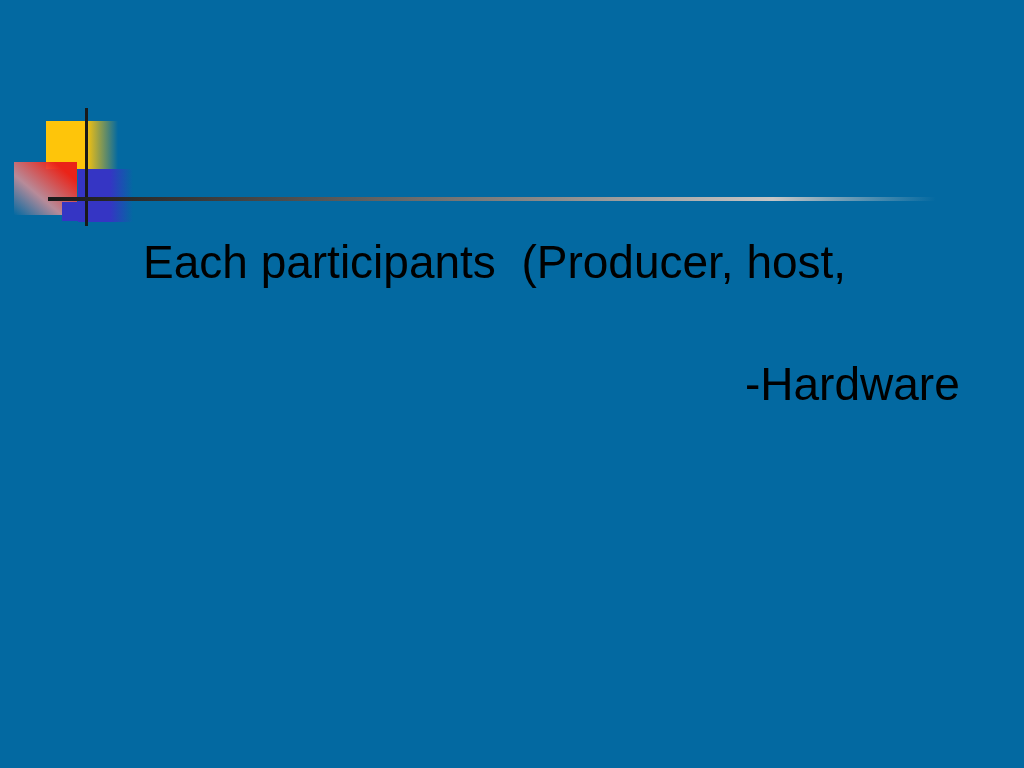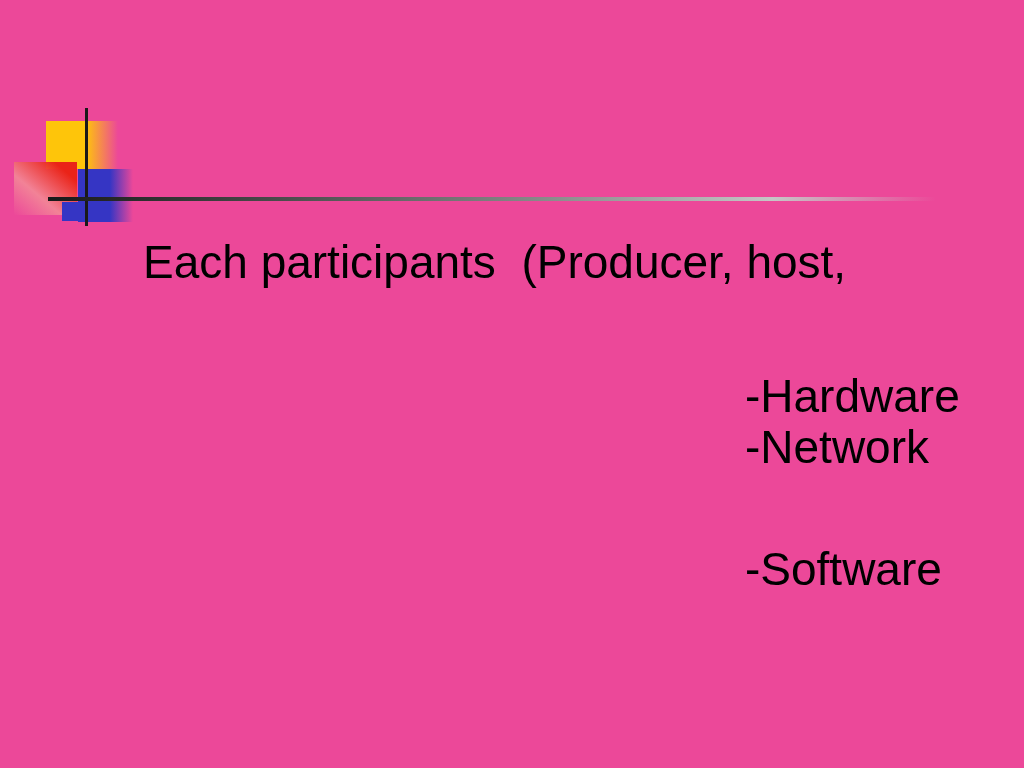--- a/index.html
+++ b/index.html
@@ -10,21 +10,21 @@
     width: 1024px;
     height: 768px;
     background: #ffffff;
     font-family: "Liberation Sans", sans-serif;
     overflow: hidden;
   }
   .slide {
     position: relative;
     width: 1024px;
     height: 768px;
-    background: #ec4899;
+    background: #0369a1;
   }
 
   
   .deco { position: absolute; }
   .deco-yellow {
     left: 46px; top: 121px; width: 72px; height: 48px;
     background: linear-gradient(to right,
       #fec50a 0%, #fec50a 55%, rgba(254,197,10,0) 100%);
   }
   .deco-red {
@@ -55,37 +55,35 @@
   .txt {
     position: absolute;
     color: #000000;
     font-size: 46px;
     line-height: 55px;
     white-space: pre;
     letter-spacing: 0;
   }
   .l0 { left: 143px; top: 235px; }
   .l1 { left: 178px; top: 290px; }
-  .l2 { left: 745px; top: 357px; margin-top: 12px; }
+  .l2 { left: 745px; top: 357px; }
   .l3 { left: 745px; top: 420px; }
   .l4 { left: 178px; top: 475px; }
   .l5 { left: 745px; top: 542px; }
 </style>
 </head>
 <body>
 
 <div class="slide">
 
   <div class="deco-group">
     <div class="deco deco-yellow"></div>
     <div class="deco deco-red"></div>
     <div class="deco deco-blue-main"></div>
     <div class="deco deco-blue-notch"></div>
     <div class="deco deco-vline"></div>
     <div class="deco deco-hline"></div>
   </div>
 
   <div class="txt l0">Each participants  (Producer, host,</div>
   <div class="txt l2">-Hardware</div>
-  <div class="txt l3">-Network</div>
-  <div class="txt l5">-Software</div>
 
 </div>
 
 </body></html>

